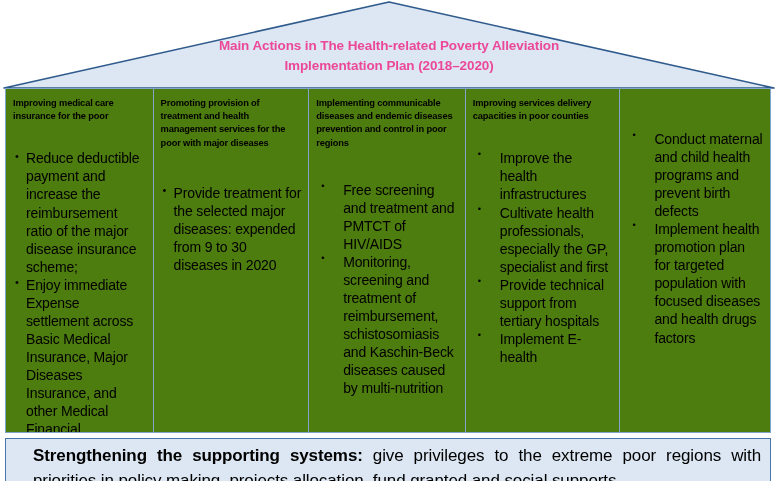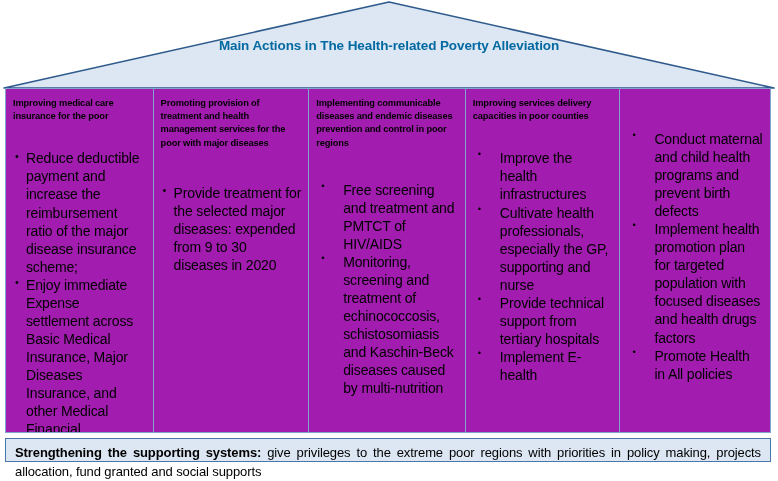--- a/index.html
+++ b/index.html
@@ -40,37 +40,37 @@
   .roof-title {
     position: absolute;
     left: 120px;
     top: 36px;
     width: 538px;
     text-align: center;
     font-size: 13.5px;
     font-weight: bold;
     line-height: 1.45;
     letter-spacing: -0.1px;
-    color: #0369a1;
+    color: #ec4899;
   }
   .roof-title-line2 {
     display: block;
   }
 
   
   .columns {
     position: absolute;
     left: 5px;
     top: 88px;
     width: 766px;
     height: 345px;
     display: flex;
     border: 1.3px solid #7fa5cd;
     box-sizing: border-box;
-    background: #a21caf;
+    background: #4d7c0f;
   }
   .col {
     position: relative;
     box-sizing: border-box;
     border-right: 1.3px solid #7fa5cd;
     padding: 8px 7px 4px 7px;
     overflow: hidden;
   }
   .col:last-child {
     border-right: none;
@@ -130,45 +130,46 @@
   .spacer-3 { height: 27px; }
   .spacer-4 { height: 22px; }
   .spacer-5 { height: 33px; }
 
   
   .footer {
     position: absolute;
     left: 5px;
     top: 438px;
     width: 766px;
-    height: 24px;
+    height: 44px;
     box-sizing: border-box;
     background: #dce7f3;
     border: 1.3px solid #4a77ab;
-    padding: 5px 9px 5px 9px;
-    font-size: 13px;
+    padding: 5px 9px 5px 27px;
+    font-size: 17px;
     line-height: 1.45;
     text-align: justify;
     letter-spacing: -0.1px;
   }
   .footer-strong {
     font-weight: bold;
   }
 </style>
 </head>
 <body>
 
 <div id="diagram">
 
   <div class="roof">
     <svg width="778" height="92" viewBox="0 0 778 92">
       <polygon points="389,2 774,88 4,88" fill="#dce7f3" stroke="#2f5a8c" stroke-width="1.6" stroke-linejoin="round"></polygon>
     </svg>
     <div class="roof-title">
       <span>Main Actions in The Health-related Poverty Alleviation</span>
+      <span class="roof-title-line2">Implementation Plan (2018–2020)</span>
     </div>
   </div>
 
   <div class="columns">
 
     <div class="col col-1">
       <div class="col-head">Improving medical care insurance for the poor</div>
       <div class="spacer-1"></div>
       <ul class="bullets indent-narrow">
         <li>Reduce deductible payment and increase the reimbursement ratio of the major disease insurance scheme;</li>
@@ -182,41 +183,40 @@
       <ul class="bullets indent-narrow">
         <li>Provide treatment for the selected major diseases: expended from 9 to 30 diseases in 2020</li>
       </ul>
     </div>
 
     <div class="col col-3">
       <div class="col-head">Implementing communicable diseases and endemic diseases prevention and control in poor regions</div>
       <div class="spacer-3"></div>
       <ul class="bullets indent-wide">
         <li>Free screening and treatment and PMTCT of  HIV/AIDS</li>
-        <li>Monitoring, screening and treatment of echinococcosis, schistosomiasis and Kaschin-Beck diseases caused by multi-nutrition</li>
+        <li>Monitoring, screening and treatment of reimbursement, schistosomiasis and Kaschin-Beck diseases caused by multi-nutrition</li>
       </ul>
     </div>
 
     <div class="col col-4">
       <div class="col-head">Improving services delivery capacities in poor counties</div>
       <div class="spacer-4"></div>
       <ul class="bullets indent-wide">
         <li>Improve the health infrastructures</li>
-        <li>Cultivate health professionals, especially the GP, supporting and nurse</li>
+        <li>Cultivate health professionals, especially the GP, specialist and first</li>
         <li>Provide technical support from tertiary hospitals</li>
         <li>Implement E-health</li>
       </ul>
     </div>
 
     <div class="col col-5">
       <div class="spacer-5"></div>
       <ul class="bullets indent-wide">
         <li>Conduct maternal and child health programs and prevent birth defects</li>
         <li>Implement health promotion plan for targeted  population with focused diseases and health drugs factors</li>
-        <li>Promote Health in All policies</li>
       </ul>
     </div>
 
   </div>
 
   <div class="footer">
     <span class="footer-strong">Strengthening the supporting systems:</span><span> give privileges to the extreme poor regions with priorities in policy making, projects allocation, fund granted and social supports</span>
   </div>
 
 </div>

